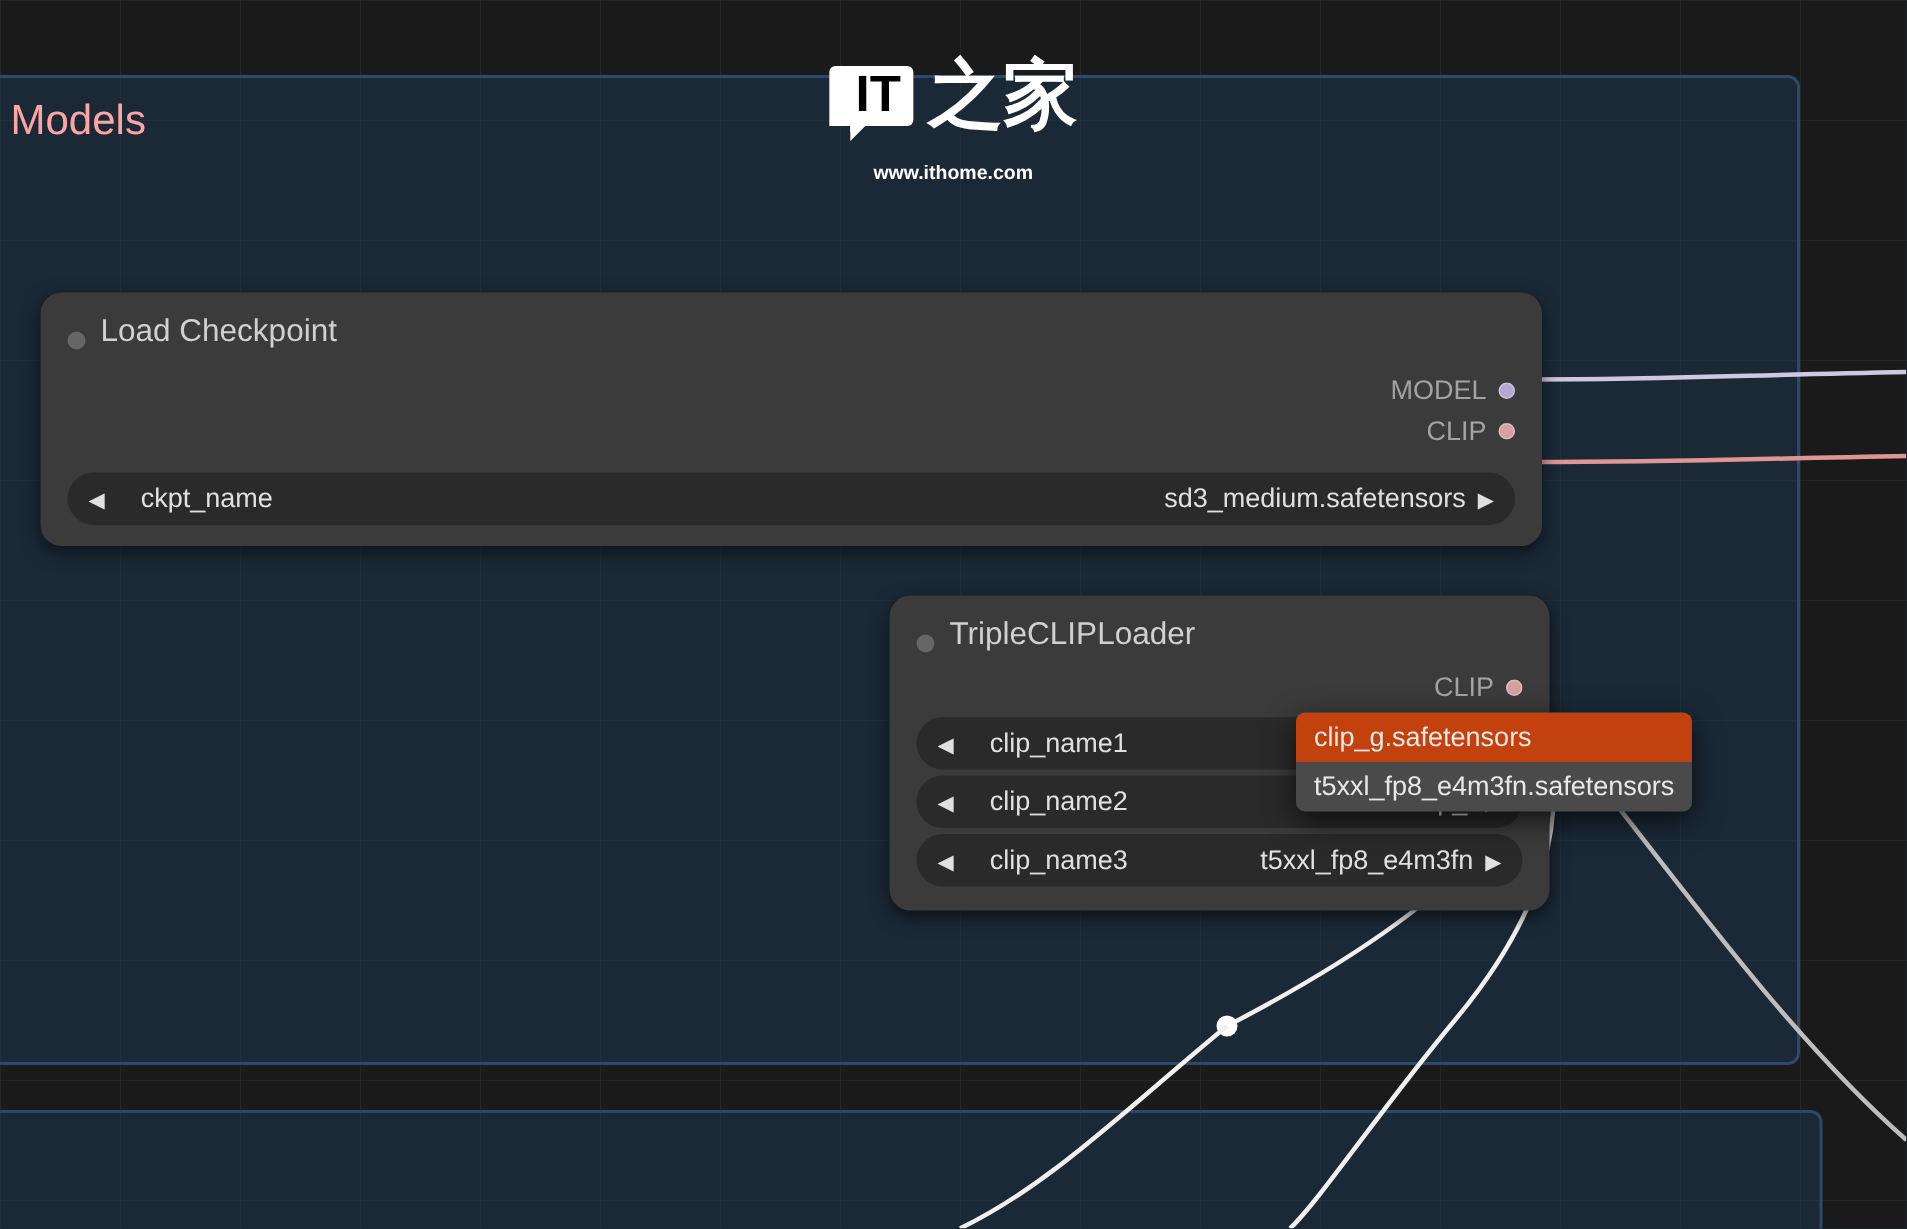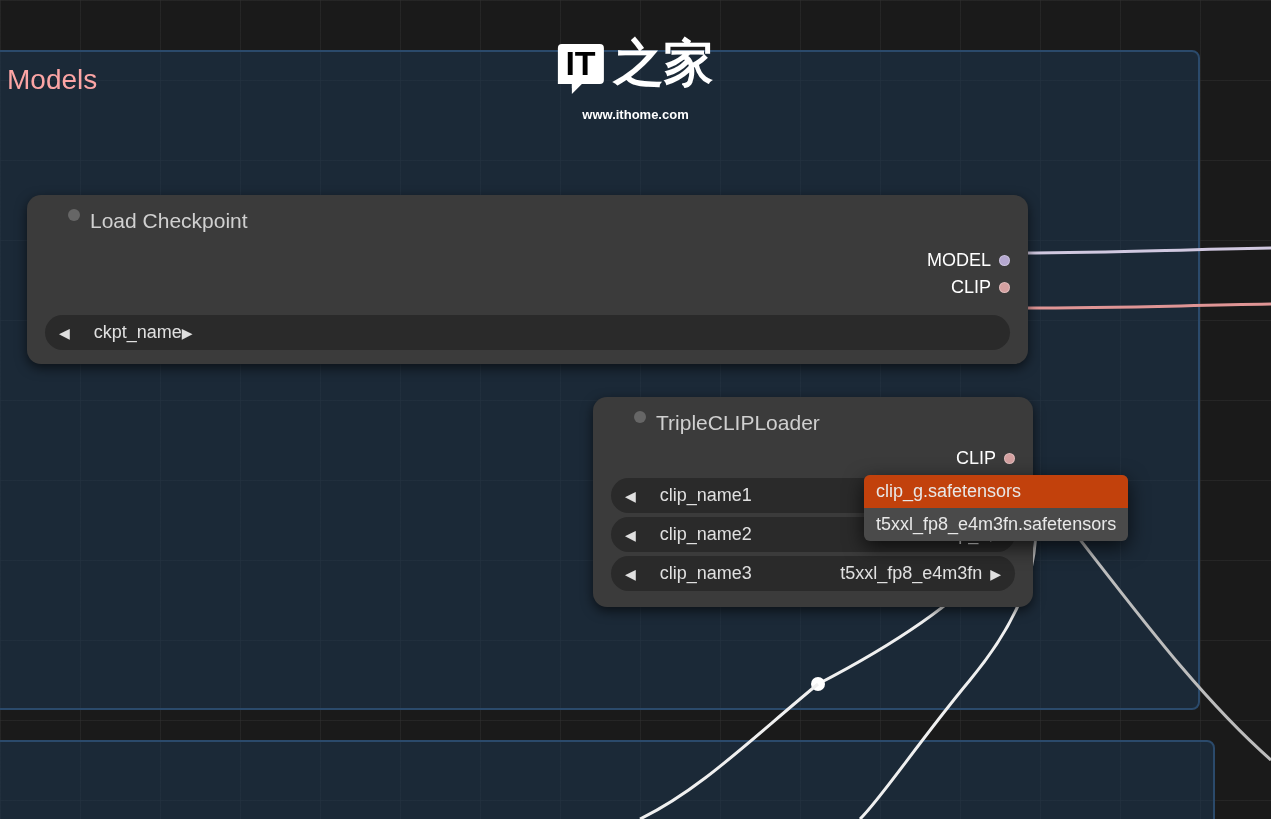--- a/index.html
+++ b/index.html
@@ -29,43 +29,42 @@
     font-weight: 400;
   }
   .node {
     position: absolute;
     background: #3b3b3b;
     border-radius: 14px;
     box-shadow: 0 4px 12px rgba(0,0,0,0.6);
   }
   .node-header {
     display: flex;
-    align-items: flex-start;
+    align-items: flex-end;
     gap: 10px;
     padding: 14px 18px 10px 18px;
     color: #d0d0d0;
     font-size: 21px;
-    margin-left: 23px;
   }
   .header-dot {
     width: 12px; height: 12px;
     border-radius: 50%;
     background: #666;
     flex-shrink: 0;
   }
   .outputs {
     padding: 4px 18px 8px 18px;
   }
   .output-row {
     display: flex;
     justify-content: flex-end;
     align-items: center;
     gap: 8px;
     font-size: 18px;
-    color: #ffffff;
+    color: #a3a3a3;
     padding: 3px 0;
   }
   .port-dot {
     width: 11px; height: 11px;
     border-radius: 50%;
     border: 1px solid rgba(255,255,255,0.3);
   }
   .port-model { background: #b5a8d0; }
   .port-clip  { background: #d4a0a0; }
   .port-vae   { background: #d38a8a; }
@@ -123,21 +122,21 @@
     display: flex;
     align-items: center;
     gap: 10px;
     justify-content: center;
   }
   .wm-it {
     background: #fff;
     color: #000;
     font-weight: 900;
     font-size: 34px;
-    padding: 2px 8px 4px 8px;
+    padding: 2px 8px 4px 18px;
     border-radius: 4px 4px 4px 0;
     position: relative;
     line-height: 1;
   }
   .wm-it::after {
     content: "";
     position: absolute;
     left: 14px; bottom: -10px;
     border: 6px solid transparent;
     border-top-color: #fff;
@@ -181,20 +180,21 @@
       <span class="port-dot port-model"></span>
     </div>
     <div class="output-row">
       <span>CLIP</span>
       <span class="port-dot port-clip"></span>
     </div>
   </div>
   <div class="widget-row">
     <span class="arrow-l">◀</span>
     <span class="wlabel">ckpt_name</span>
+    <span class="wvalue">sd3_medium.safetensors</span>
     <span class="arrow-r">▶</span>
   </div>
 </div>
 
 <div class="node node2" style="left:593px; top:397px; width:440px;">
   <div class="node-header">
     <span class="header-dot"></span>
     <span>TripleCLIPLoader</span>
   </div>
   <div class="outputs output-tight">

